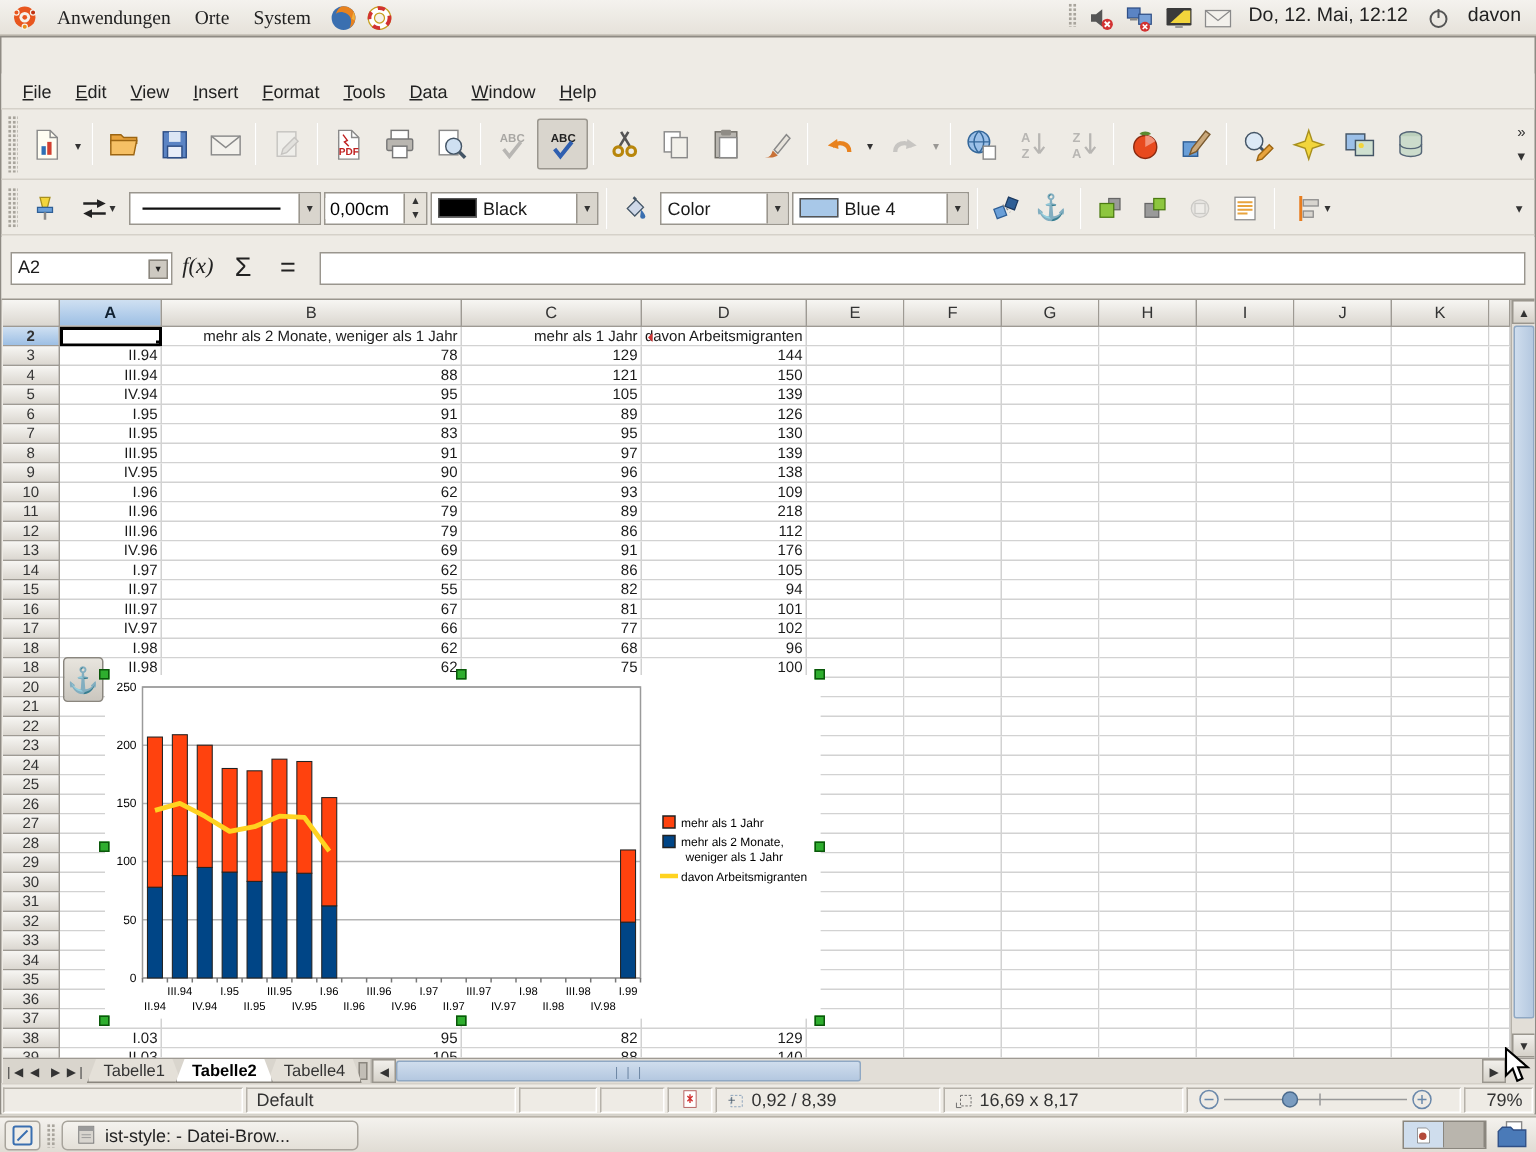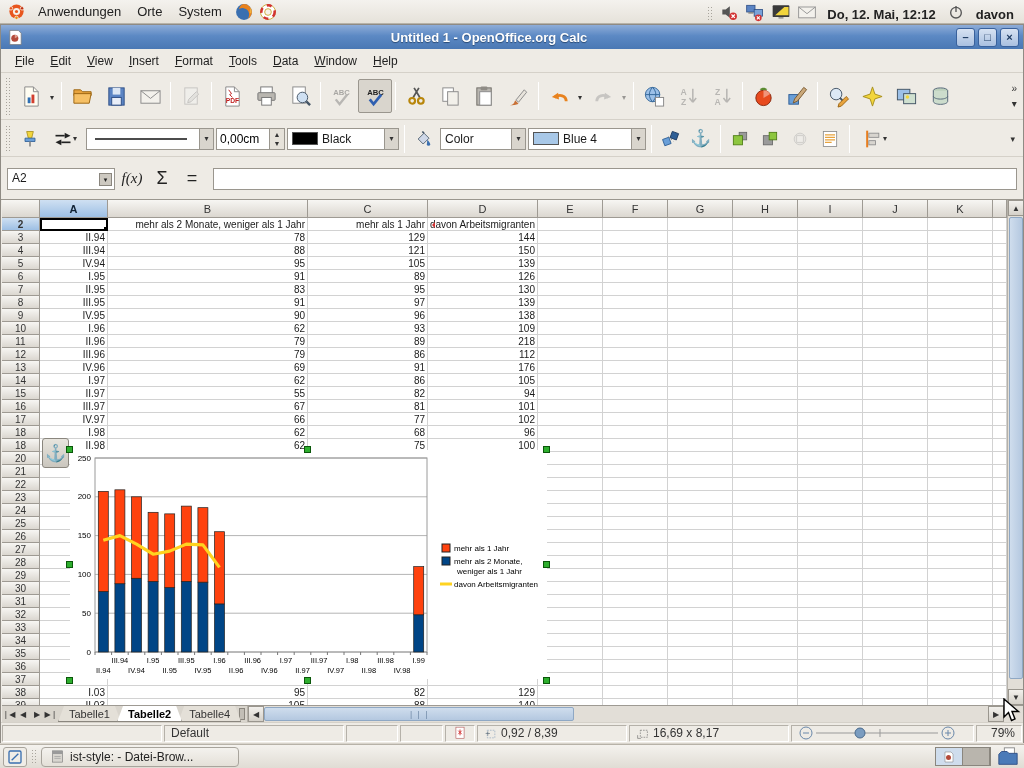--- a/index.html
+++ b/index.html
@@ -6,22 +6,22 @@
   html,body { width:1024px; height:768px; overflow:hidden; background:#d8d4cc;
               font-family:"Liberation Sans", sans-serif; }
   body { position:relative; font-size:12px; color:#1a1a1a; }
   svg { display:block; }
   .ico { display:inline-flex; align-items:center; justify-content:center; }
 
   
   #panel { position:absolute; left:0; top:0; width:1024px; height:24px;
            background:linear-gradient(#f4f2ee,#e6e2da); border-bottom:1px solid #b7b2a8;
            display:flex; align-items:center; gap:4px; padding:0 6px; }
-  .panel-menu { font-size:13px; color:#222; padding:1px 8px; cursor:default; }
-  #panel-right { margin-left:auto; display:flex; align-items:flex-end; gap:6px;font-weight:bold; }
+  .panel-menu { font-size:13px; color:#222; padding:1px 8px; cursor:default;font-family:Liberation Serif, serif; }
+  #panel-right { margin-left:auto; display:flex; align-items:flex-start; gap:6px; }
   .sep-dots { width:6px; height:16px;
     background-image:radial-gradient(#a8a49c 1px, transparent 1px); background-size:3px 3px; }
   .pic { position:relative; width:20px; height:20px; }
   #clock { font-size:13px; color:#222; padding:0 4px; }
   #user { font-size:13px; color:#222; padding:0 4px; }
 
   
   #app { position:absolute; left:0; top:24px; width:1024px; height:719px;
          background:#eeebe5; border:1px solid #8f8b84; }
 
@@ -213,33 +213,20 @@
           <circle cx="12" cy="13" r="8" fill="none" stroke="#555" stroke-width="2"></circle>
           <path d="M12 3v9" stroke="#555" stroke-width="2"></path>
         </svg>
     </span>
     <span id="user">davon</span>
   </span>
 </div>
 
 <div id="app">
 
-  <div id="titlebar">
-    <span class="pic ico">
-      <svg viewBox="0 0 24 24" width="17" height="17">
-          <path d="M4 2h12l4 4v16H4z" fill="#fff" stroke="#777"></path>
-          <circle cx="11" cy="13" r="5" fill="#b44a3a"></circle>
-          <path d="M11 13V8a5 5 0 0 1 4.5 3z" fill="#e0a090"></path>
-        </svg>
-    </span>
-    <span id="title-text">Untitled 1 - OpenOffice.org Calc</span>
-    <span class="tb-btn">–</span>
-    <span class="tb-btn">□</span>
-    <span class="tb-btn">×</span>
-  </div>
 
   <div id="menubar">
       <span class="menu-item">File</span>
       <span class="menu-item">Edit</span>
       <span class="menu-item">View</span>
       <span class="menu-item">Insert</span>
       <span class="menu-item">Format</span>
       <span class="menu-item">Tools</span>
       <span class="menu-item">Data</span>
       <span class="menu-item">Window</span>

